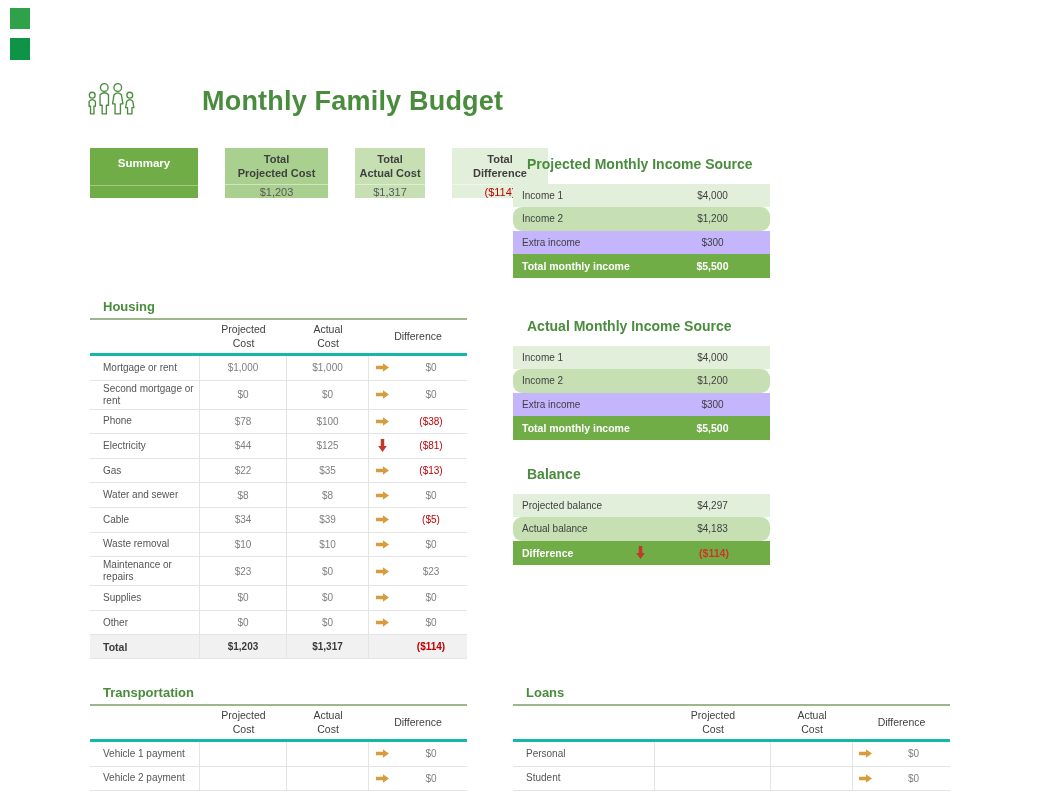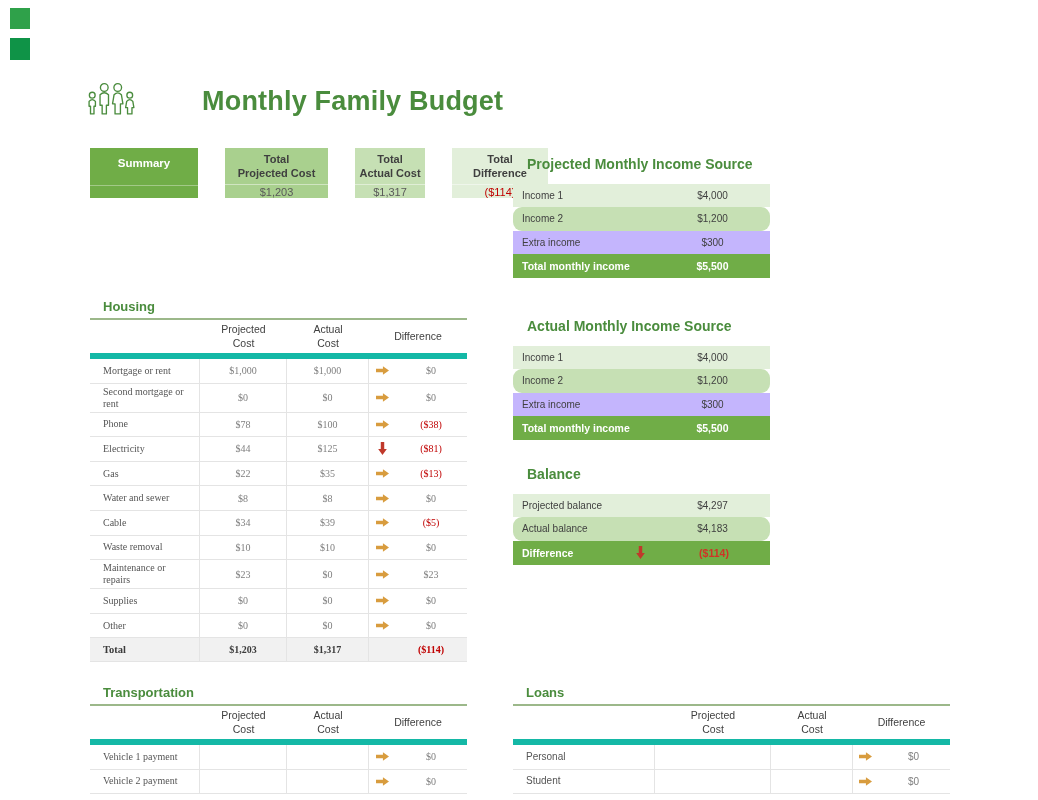--- a/index.html
+++ b/index.html
@@ -41,27 +41,27 @@
   }
   .sum-col .val { flex:1; display:flex; align-items:center; justify-content:center; color:#595959; }
   .sc1 { background:#a9d08e; } .sc2 { background:#c6e0b4; } .sc3 { background:#e2efda; }
 
   
   .sheet-section { position:absolute;margin-top:44px; }
   .sheet-section h2 {
     margin:0 0 0 13px; font-size:13px; font-weight:700; color:#4a8c3d; height:16px; line-height:16px;
   }
   .grnline { margin-top:3px; border-top:2px solid #9cb88a; }
-  .thead { display:grid; border-bottom:6px solid #14b8a6; }
+  .thead { display:grid; border-bottom:3px solid #14b8a6; }
   .thead .hcell {
     height:33px; display:flex; flex-direction:column; align-items:center; justify-content:center;
     color:#3f3f3f; font-size:10.5px; line-height:1.3; text-align:center;
   }
   .cols-a .thead { grid-template-columns:110px 87px 82px 98px; }
-  .cols-a .trow  { grid-template-columns:110px 87px 82px 26px 72px;font-family:Liberation Serif, serif; }
+  .cols-a .trow  { grid-template-columns:110px 87px 82px 26px 72px; }
   .cols-b .thead { grid-template-columns:142px 116px 82px 97px; }
   .cols-b .trow  { grid-template-columns:142px 116px 82px 24px 73px; }
   .trow { display:grid; min-height:24.6px; border-bottom:1px solid #e4e4e4; align-items:stretch; }
   #housing .trow:nth-child(1) { min-height:28px; }
   .trow .c { display:flex; align-items:center; font-size:10px; }
   .trow .lbl { justify-content:flex-start; padding:2px 4px 2px 13px; color:#555555; line-height:1.2; }
   .trow .num { justify-content:center; color:#7f7f7f; }
   .trow .vr { border-right:1px solid #e4e4e4; }
   .trow .arr { justify-content:center; }
   .trow.total { background:#f1f1f1; min-height:24px; }

